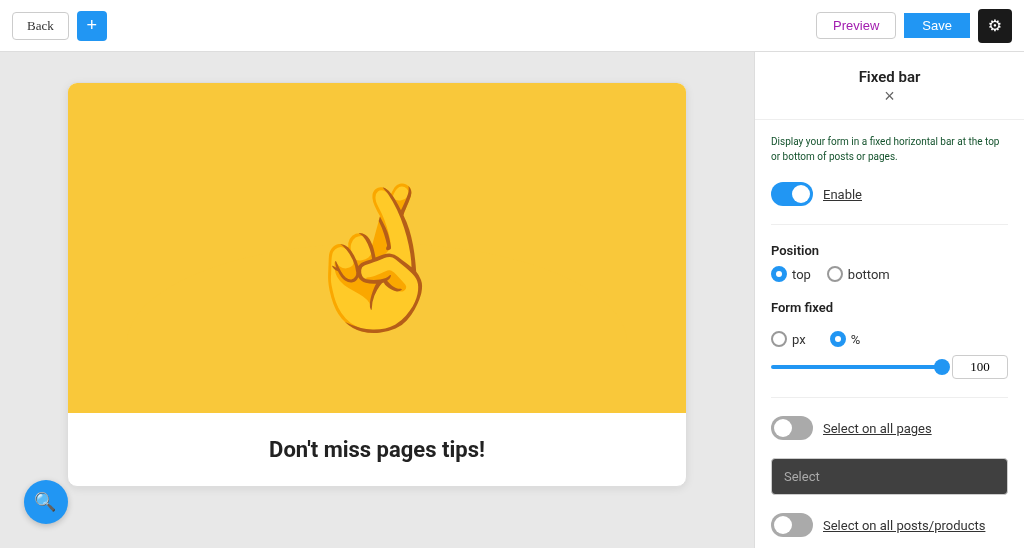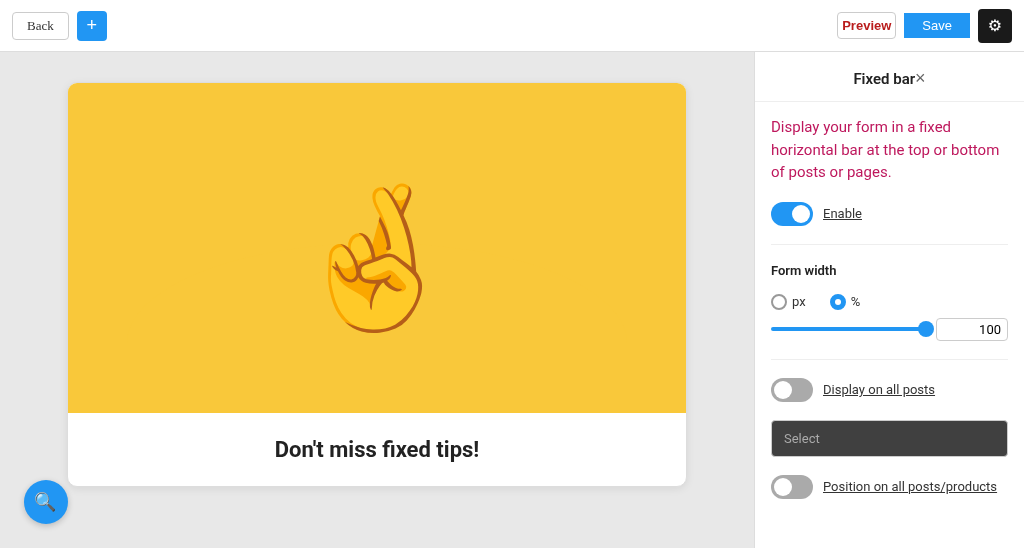--- a/index.html
+++ b/index.html
@@ -15,22 +15,22 @@
     .btn-back {
       border: 1px solid #ccc; background: #fff; padding: 5px 14px;
       border-radius: 4px; cursor: pointer; font-size: 13px; color: #333; font-family: Liberation Serif, serif;
     }
     .btn-plus {
       background: #2196f3; border: none; color: #fff; width: 30px; height: 30px;
       border-radius: 4px; cursor: pointer; font-size: 18px; display: flex; align-items: center; justify-content: center;
     }
     .toolbar-right { display: flex; align-items: center; gap: 8px; }
     .btn-preview {
-      border: 1px solid #ccc; background: #fff; padding: 5px 4px;
-      border-radius: 4px; cursor: pointer; font-size: 13px; color: #b91c1c; font-weight: bold;
+      border: 1px solid #ccc; background: #fff; padding: 5px 16px;
+      border-radius: 4px; cursor: pointer; font-size: 13px; color: #a21caf;
     }
     .btn-save {
       background: #2196f3; border: none; color: #fff; padding: 5px 18px;
       border-radius: 0; cursor: pointer; font-size: 13px;
     }
     .btn-gear {
       background: #1a1a1a; border: none; color: #fff; width: 34px; height: 34px;
       border-radius: 4px; cursor: pointer; font-size: 16px; display: flex; align-items: center; justify-content: center;
     }
 
@@ -76,30 +76,31 @@
       font-size: 18px; cursor: pointer; display: flex; align-items: center; justify-content: center;
       box-shadow: 0 2px 6px rgba(0,0,0,0.2);
     }
 
     
     .right-panel {
       width: 270px; background: #fff; border-left: 1px solid #ddd;
       display: flex; flex-direction: column; overflow-y: auto; flex-shrink: 0;
     }
     .panel-header {
-      display: flex; align-items: center; justify-content: center;
+      display: flex; align-items: center; justify-content: flex-start;
       padding: 16px 16px 12px;
       border-bottom: 1px solid #eee;
+      flex-direction: column;
     }
     .panel-title { font-size: 15px; font-weight: 600; color: #222; }
     .panel-close { background: none; border: none; font-size: 18px; cursor: pointer; color: #666; }
 
     .panel-body { padding: 14px 16px; display: flex; flex-direction: column; gap: 18px; }
 
-    .panel-description { font-size: 15px; color: #be185d; line-height: 1.5; }
+    .panel-description { font-size: 10px; color: #14532d; line-height: 1.5; }
 
     
     .toggle-row { display: flex; align-items: center; gap: 10px; }
     .toggle-switch {
       width: 42px; height: 24px; background: #2196f3; border-radius: 12px;
       position: relative; cursor: pointer; flex-shrink: 0;
     }
     .toggle-knob {
       width: 18px; height: 18px; background: #fff; border-radius: 50%;
       position: absolute; top: 3px; right: 3px; transition: right 0.2s;
@@ -133,21 +134,21 @@
     .slider-row { display: flex; align-items: center; gap: 10px; }
     .slider-track {
       flex: 1; height: 4px; background: #2196f3; border-radius: 2px; position: relative;
     }
     .slider-thumb {
       width: 16px; height: 16px; background: #2196f3; border-radius: 50%;
       position: absolute; right: -8px; top: -6px; cursor: pointer;
     }
     .slider-value-box {
       border: 1px solid #ccc; border-radius: 4px; padding: 3px 6px;
-      font-size: 13px; width: 72px; text-align: right;
+      font-size: 13px; width: 56px; text-align: center; font-family: Liberation Serif, serif;
     }
 
     
     .display-row { display: flex; align-items: center; gap: 10px; }
 
     
     .select-box {
       border: 1px solid #ccc; border-radius: 4px; padding: 10px 12px;
       font-size: 13px; color: #aaa; cursor: pointer; background: #404040;
     }
@@ -175,21 +176,21 @@
 
 <div class="main-area">
 
   <div class="canvas-area">
     <div class="form-card">
       <div class="card-image-area">
         <div class="card-blob"></div>
         <div class="card-emoji">🤞</div>
       </div>
       <div class="card-bottom">
-        <div class="card-title">Don't miss fixed tips!</div>
+        <div class="card-title">Don't miss pages tips!</div>
       </div>
     </div>
     <button class="circle-btn">
       <span>🔍</span>
     </button>
   </div>
 
   <div class="right-panel">
     <div class="panel-header">
       <span class="panel-title">Fixed bar</span>
@@ -202,23 +203,36 @@
 
       <div class="toggle-row">
         <div class="toggle-switch">
           <div class="toggle-knob"></div>
         </div>
         <span class="toggle-label">Enable</span>
       </div>
 
       <hr class="divider">
 
+      <div>
+        <div class="section-label">Position</div>
+        <div class="radio-group">
+          <div class="radio-option">
+            <div class="radio-circle selected"></div>
+            <span class="radio-text">top</span>
+          </div>
+          <div class="radio-option">
+            <div class="radio-circle unselected"></div>
+            <span class="radio-text">bottom</span>
+          </div>
+        </div>
+      </div>
 
       <div class="form-width-section">
-        <div class="section-label">Form width</div>
+        <div class="section-label">Form fixed</div>
         <div class="unit-row">
           <div class="radio-option">
             <div class="radio-circle unselected"></div>
             <span class="radio-text">px</span>
           </div>
           <div class="radio-option">
             <div class="radio-circle selected"></div>
             <span class="radio-text">%</span>
           </div>
         </div>
@@ -229,28 +243,28 @@
           <div class="slider-value-box">100</div>
         </div>
       </div>
 
       <hr class="divider">
 
       <div class="display-row">
         <div class="toggle-switch off">
           <div class="toggle-knob"></div>
         </div>
-        <span class="toggle-label">Display on all posts</span>
+        <span class="toggle-label">Select on all pages</span>
       </div>
 
       <div class="select-box">Select</div>
 
       <div class="display-row">
         <div class="toggle-switch off">
           <div class="toggle-knob"></div>
         </div>
-        <span class="toggle-label">Position on all posts/products</span>
+        <span class="toggle-label">Select on all posts/products</span>
       </div>
 
     </div>
   </div>
 
 </div>
 
 </body></html>

